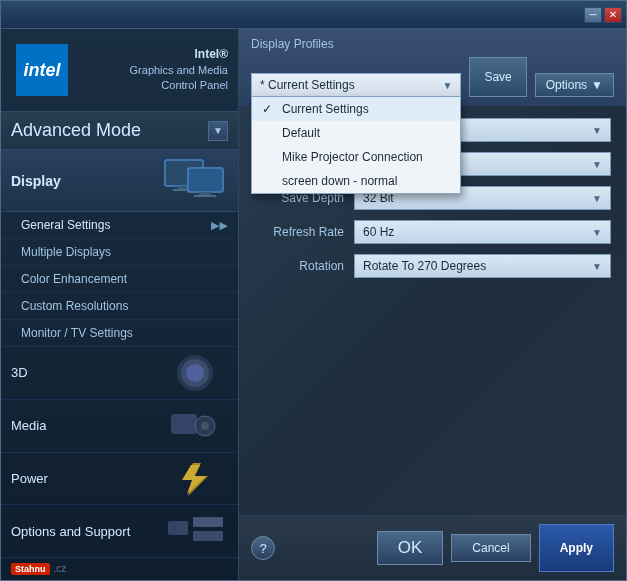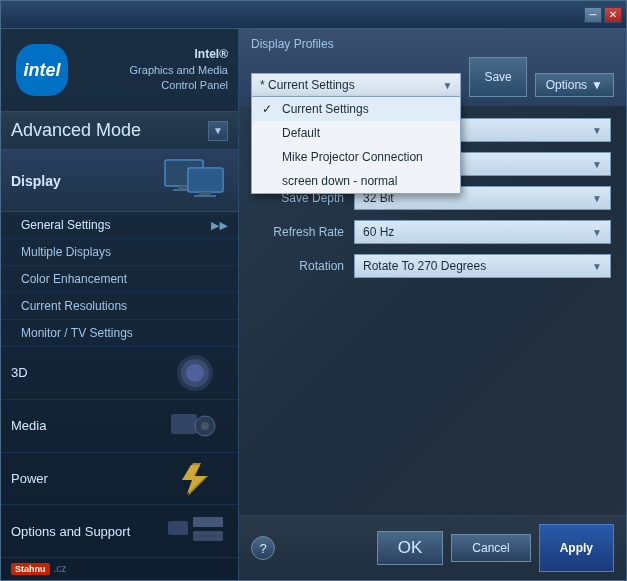--- a/index.html
+++ b/index.html
@@ -72,21 +72,21 @@
       display: flex;
       align-items: center;
       gap: 10px;
       border-bottom: 1px solid #2a4a6a;
     }
 
     .intel-logo {
       width: 52px;
       height: 52px;
       background: #0071c5;
-      border-radius: 19px;
+      border-radius: 0;
       display: flex;
       align-items: center;
       justify-content: center;
       font-weight: bold;
       font-size: 18px;
       color: white;
       font-style: italic;
       flex-shrink: 0;
     }
 
@@ -445,21 +445,21 @@
         <span>General Settings</span>
         <span class="submenu-arrow">▶▶</span>
       </div>
       <div class="submenu-item">
         <span>Multiple Displays</span>
       </div>
       <div class="submenu-item">
         <span>Color Enhancement</span>
       </div>
       <div class="submenu-item">
-        <span>Current Resolutions</span>
+        <span>Custom Resolutions</span>
       </div>
       <div class="submenu-item">
         <span>Monitor / TV Settings</span>
       </div>
 
       <div class="nav-item">
         <span class="nav-item-label">3D</span>
         <div class="nav-item-icon">
           <svg viewBox="0 0 65 40" xmlns="http://www.w3.org/2000/svg">
             <ellipse cx="32" cy="20" rx="18" ry="18" fill="#334466" opacity="0.6"></ellipse>

